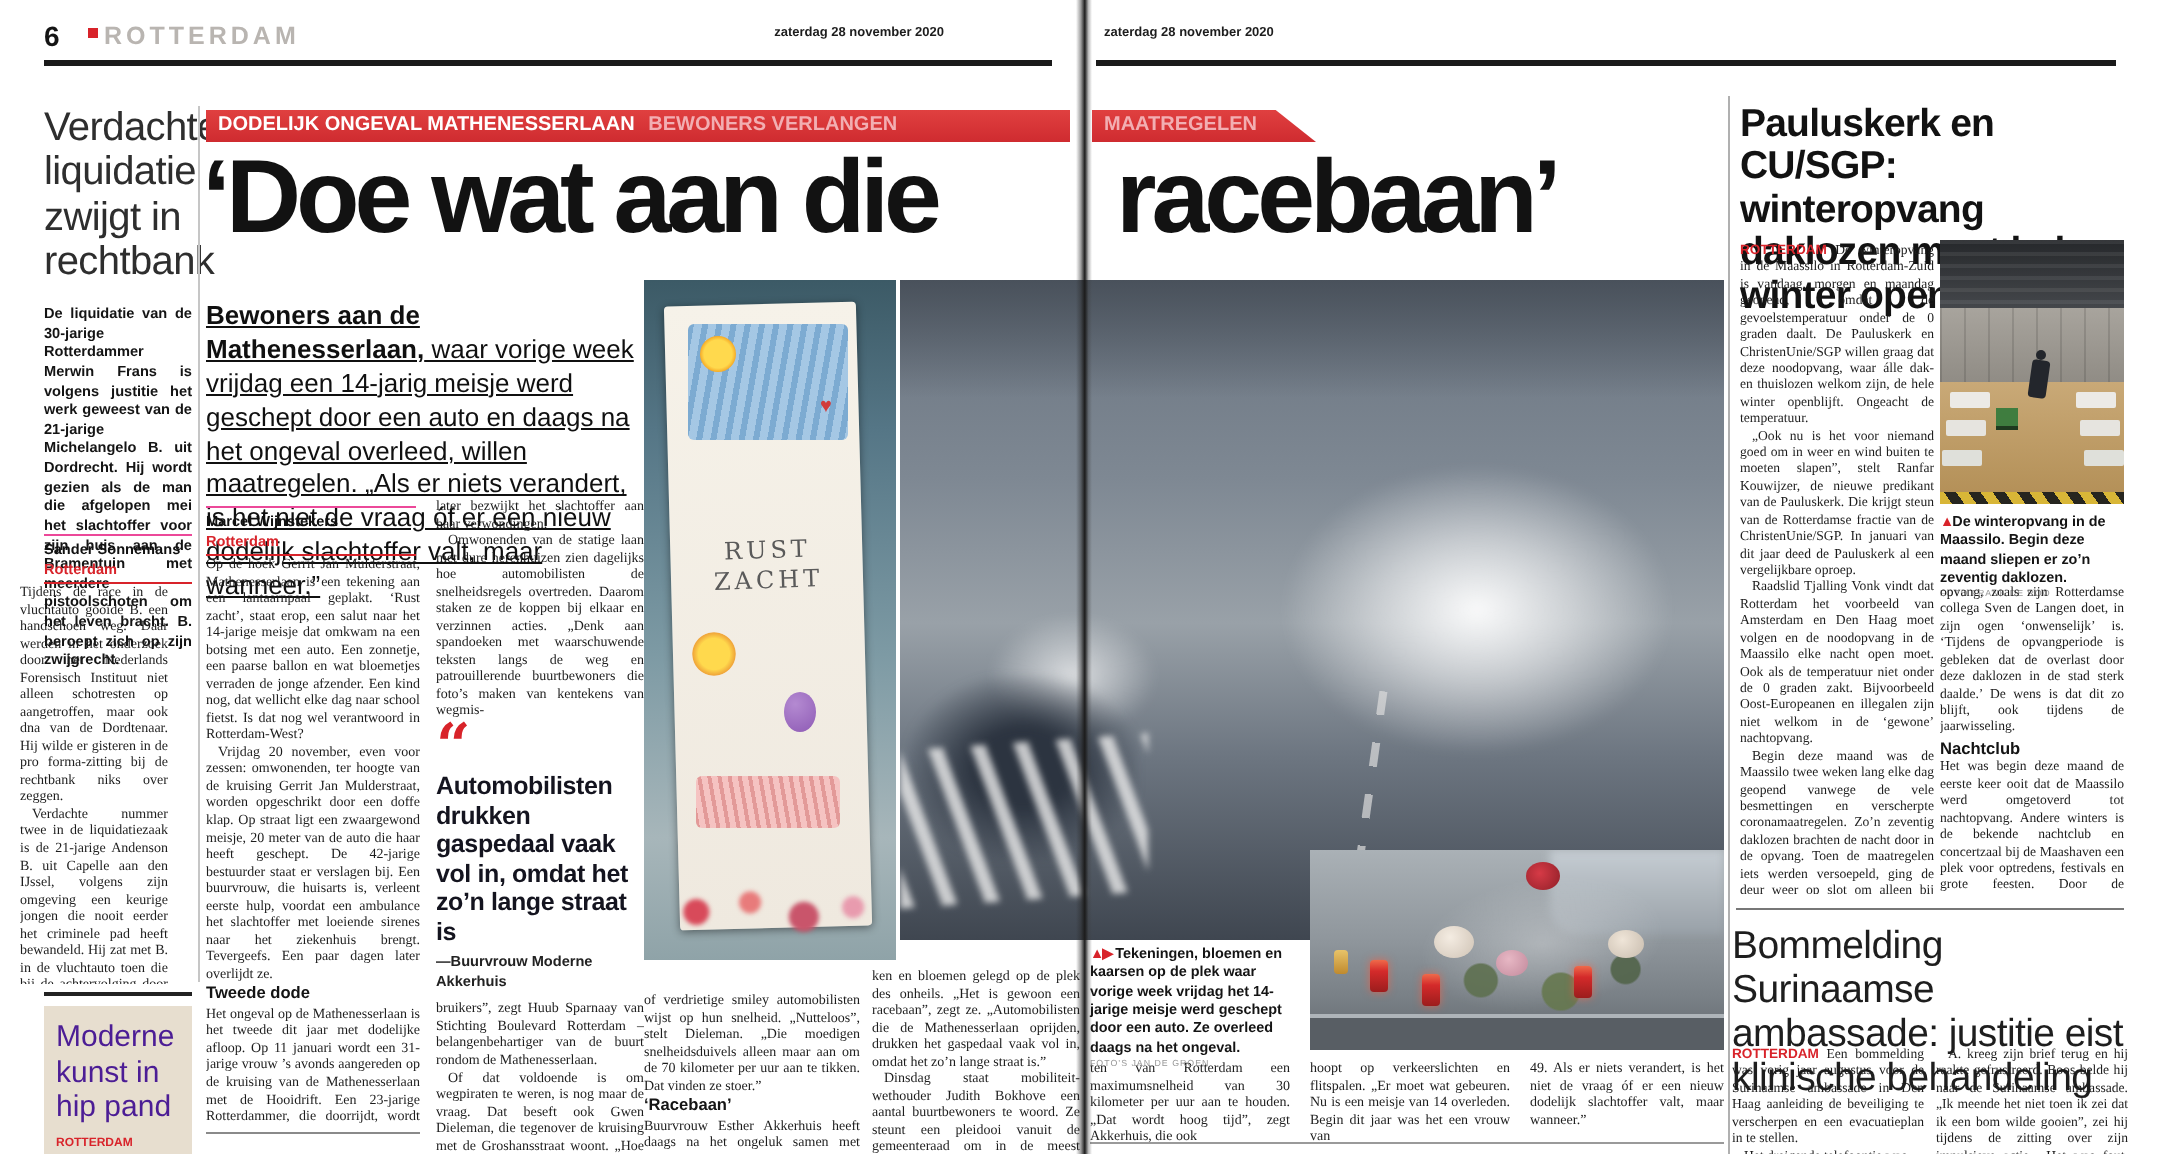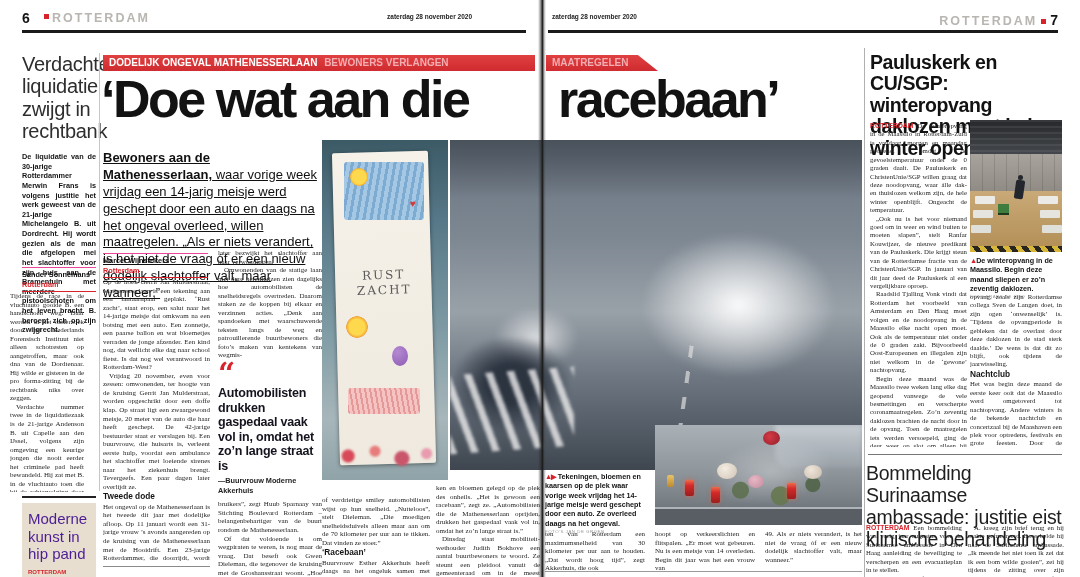--- a/index.html
+++ b/index.html
@@ -139,23 +139,20 @@
 
 <div id="spread">
 
   <div class="abs pgnum" style="left:22px;top:11px;">6</div>
   <span class="abs redsq" style="left:40px;top:14px;"></span>
   <div class="abs section" style="left:52px;top:12px;">ROTTERDAM</div>
   <div class="abs pdate" style="left:320px;top:14px;width:152px;text-align:right;">zaterdag 28 november 2020</div>
   <div class="abs hrule" style="left:22px;top:30px;width:504px;"></div>
 
   <div class="abs pdate" style="left:552px;top:14px;width:160px;text-align:left;">zaterdag 28 november 2020</div>
-  <div class="abs" style="left:848px;top:11px;width:210px;text-align:right;">
-    <span class="section">ROTTERDAM</span><span class="redsq"></span><span class="pgnum">7</span>
-  </div>
   <div class="abs hrule" style="left:548px;top:30px;width:510px;"></div>
 
   <div class="abs lhead" style="left:22px;top:53px;width:78px;">Verdachte liquidatie zwijgt in rechtbank</div>
   <div class="abs lead" style="left:22px;top:152px;width:74px;">De liquidatie van de 30-jarige Rotterdammer Merwin Frans is volgens justitie het werk geweest van de 21-jarige Michelangelo B. uit Dordrecht. Hij wordt gezien als de man die afgelopen mei het slachtoffer voor zijn huis aan de Bramentuin met meerdere pistoolschoten om het leven bracht. B. beroept zich op zijn zwijgrecht.</div>
   <div class="abs byline" style="left:22px;top:267px;width:74px;">
     <span>Sander Sonnemans</span>
     <span class="city">Rotterdam</span>
   </div>
   <div class="abs bodytext fs70" style="left:10px;top:292px;width:74px;height:200px;">
     <p>Tijdens de race in de vluchtauto gooide B. een handschoen weg. Daar werden in het onderzoek door het Nederlands Forensisch Instituut niet alleen schotresten op aangetroffen, maar ook dna van de Dordtenaar. Hij wilde er gisteren in de pro forma-zitting bij de rechtbank niks over zeggen.</p>

